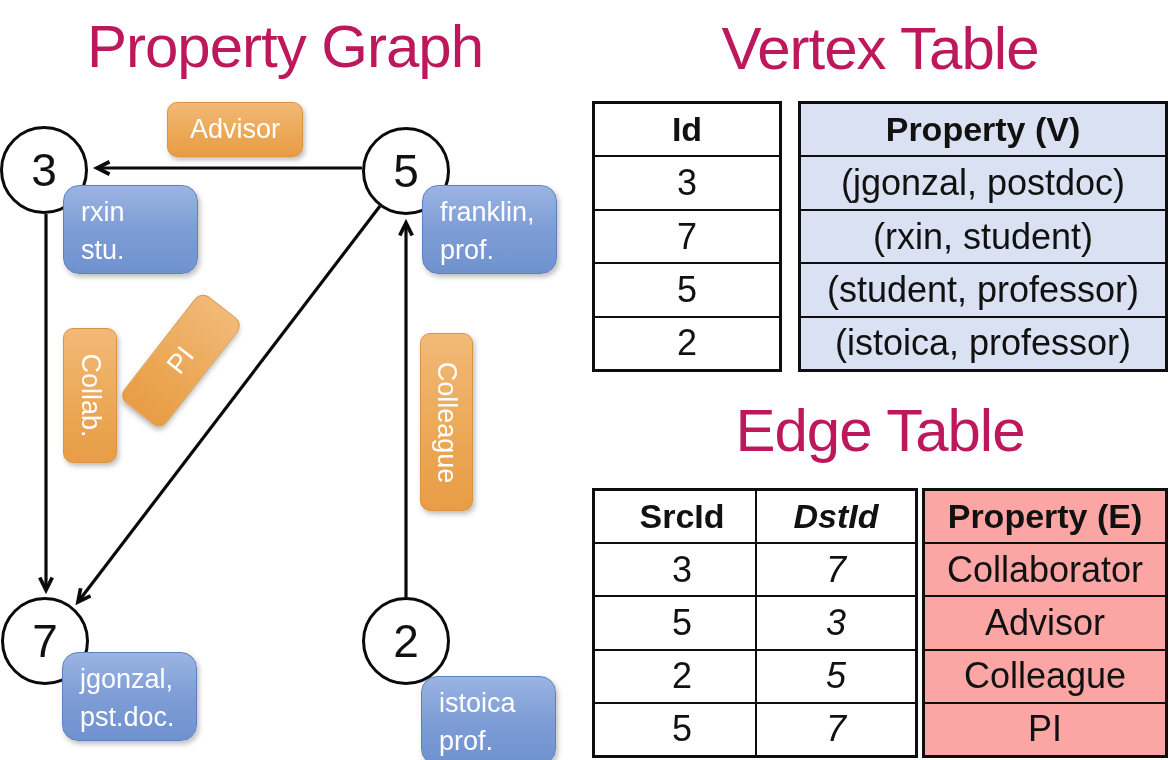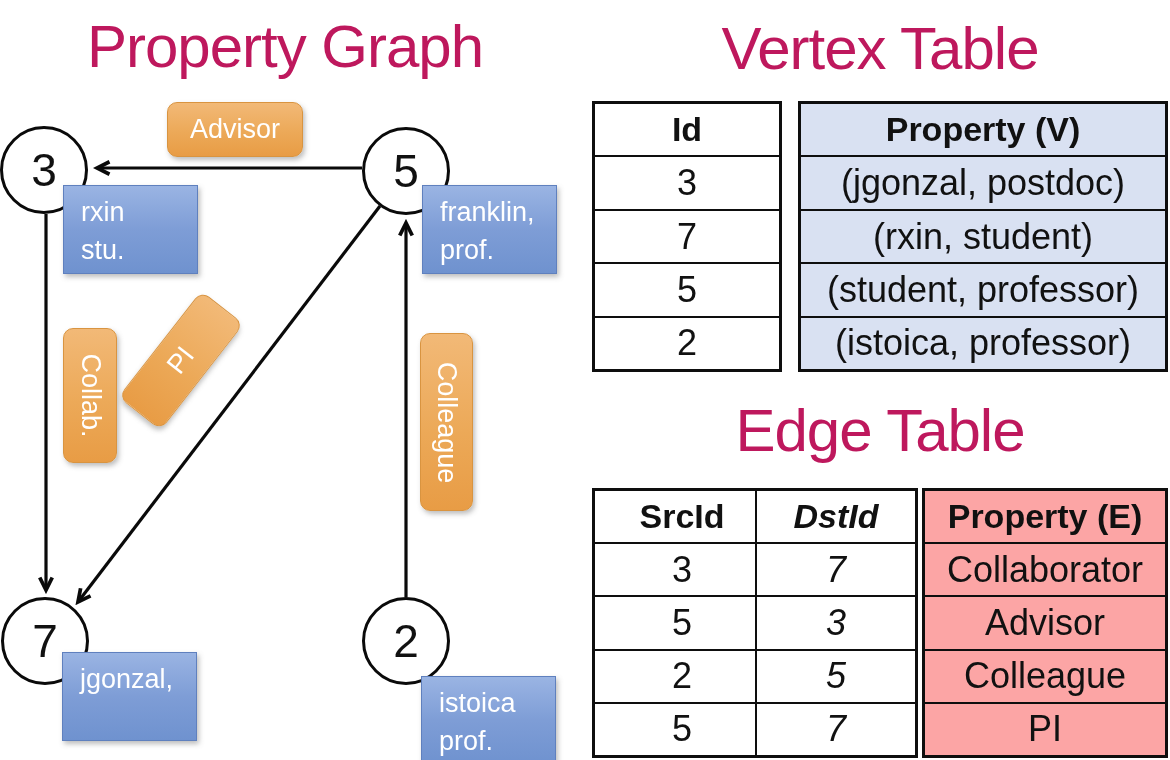--- a/index.html
+++ b/index.html
@@ -22,21 +22,21 @@
   .elabel {
     position:absolute; z-index:4; border-radius:10px;
     background:linear-gradient(180deg,#F2B977 0%,#ECA958 55%,#E89C45 100%);
     border:1px solid #D99440; box-shadow:2px 3px 5px rgba(110,110,110,0.45);
     display:flex; align-items:center; justify-content:center;
     color:#ffffff; font-size:27px;
   }
   .elabel .vtext { transform:rotate(90deg); white-space:nowrap; }
   .elabel .vtext-rev { transform:rotate(-90deg); white-space:nowrap; }
   .pbox {
-    position:absolute; z-index:5; width:135px; height:89px; border-radius:0;
+    position:absolute; z-index:5; width:135px; height:89px; border-radius:16px;
     background:linear-gradient(180deg,#9AB4E3 0%,#7E9DD6 50%,#6F92CF 100%);
     border:1px solid #5F80BE; box-shadow:2px 3px 5px rgba(110,110,110,0.45);
     color:#ffffff; font-size:27px; line-height:38px; padding:7px 0 0 17px;
   }
   
   .tbl { position:absolute; display:flex; }
   .subtable {
     border:3px solid #0e0e0e; background:#ffffff;
     display:flex; flex-direction:column; height:100%;
   }
@@ -100,20 +100,21 @@
   <div class="pbox" style="left:63px; top:185px;">
     <div>rxin</div>
     <div>stu.</div>
   </div>
   <div class="pbox" style="left:422px; top:185px;">
     <div>franklin,</div>
     <div>prof.</div>
   </div>
   <div class="pbox" style="left:62px; top:652px;">
     <div>jgonzal,</div>
+    <div>pst.doc.</div>
   </div>
   <div class="pbox" style="left:421px; top:676px;">
     <div>istoica</div>
     <div>prof.</div>
   </div>
 
   <div class="big-title" style="left:592px; top:14px; width:576px;">Vertex Table</div>
 
   <div class="tbl" style="left:592px; top:101px; width:576px; height:271px; gap:16px;">
     <div class="subtable" style="width:190px;">

